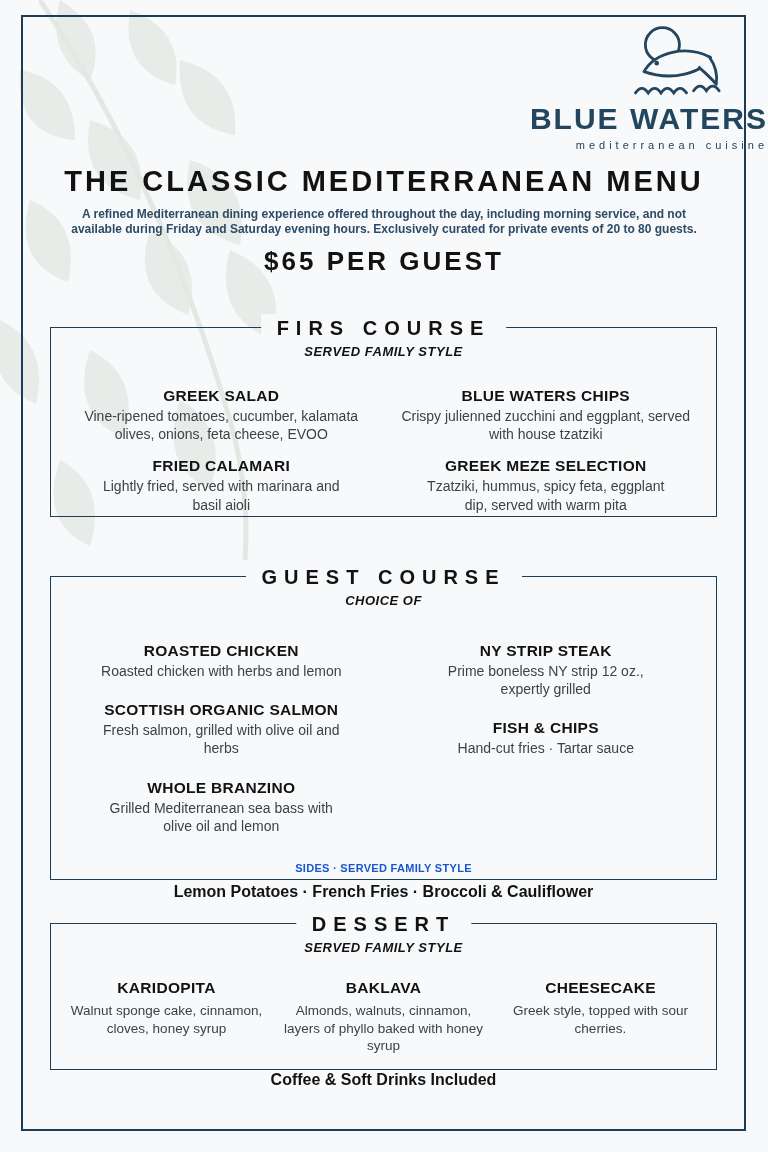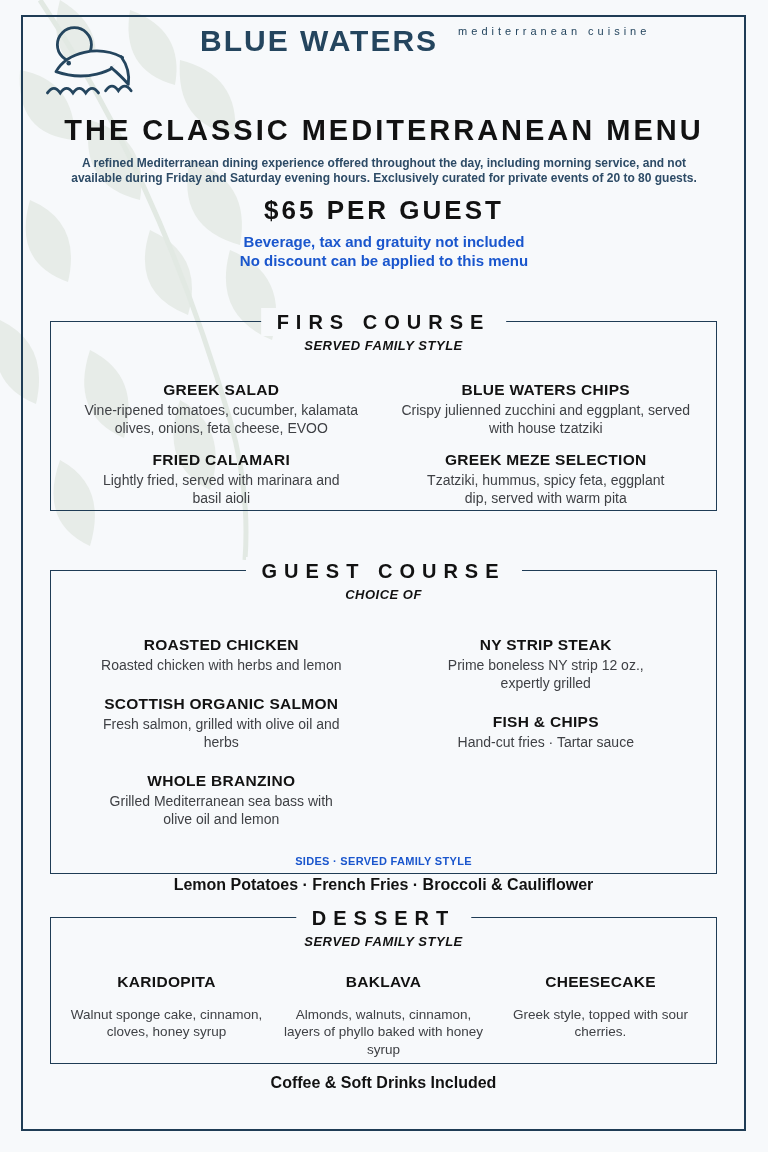--- a/index.html
+++ b/index.html
@@ -23,21 +23,21 @@
   }
   .leaves{position:absolute;left:0;top:0;z-index:0;}
   .frame{
     position:absolute;left:21px;top:15px;width:725px;height:1116px;
     border:2px solid var(--navy-dark);
     z-index:1;pointer-events:none;
   }
   .content{position:relative;z-index:2;}
 
   
-  .logo{display:flex;flex-direction:row;align-items:flex-start;padding-top:22px;gap:20px;}
+  .logo{display:flex;flex-direction:column;align-items:flex-end;padding-top:22px;}
   .logo svg{display:block;}
   .logo-name{
     color:var(--navy);font-size:30px;font-weight:bold;letter-spacing:2px;margin-top:2px;
   }
   .logo-tagline{
     color:var(--navy);font-size:11px;letter-spacing:4px;margin-top:3px;
   }
 
   
   .menu-title{
@@ -97,21 +97,21 @@
     letter-spacing:0.3px;margin-top:6px;
   }
   .sides-bold{
     text-align:center;color:var(--ink);font-size:16px;font-weight:800;margin-top:9px;
   }
 
   .cols3{
     display:grid;grid-template-columns:1fr 1fr 1fr;
     padding:0 10px;margin-top:24px;column-gap:6px;
   }
-  .cols3 .item-desc{font-size:13.5px;margin-top:15px;}
+  .cols3 .item-desc{font-size:13.5px;margin-top:5px;}
   .dessert-footer{
     text-align:center;color:var(--ink);font-size:16px;font-weight:800;margin-top:2px;
   }
 </style>
 </head>
 <body>
 
 <div class="page">
 
   <svg class="leaves" width="340" height="560" viewBox="0 0 340 560">
@@ -146,24 +146,20 @@
         <path d="M40,100 q9,-13 18,0 q9,-13 18,0 q9,-13 18,0 q9,-13 18,0" fill="none" stroke="#24455e" stroke-width="4" stroke-linecap="round"></path>
         <path d="M122,97 q9,-13 18,0 q9,-13 18,0" fill="none" stroke="#24455e" stroke-width="4" stroke-linecap="round"></path>
       </svg>
       <div class="logo-name">BLUE WATERS</div>
       <div class="logo-tagline">mediterranean cuisine</div>
     </div>
 
     <div class="menu-title">THE CLASSIC MEDITERRANEAN MENU</div>
     <div class="menu-desc">A refined Mediterranean dining experience offered throughout the day, including morning service, and not available during Friday and Saturday evening hours. Exclusively curated for private events of 20 to 80 guests.</div>
     <div class="menu-price">$65 PER GUEST</div>
-    <div class="menu-notes">
-      <div class="menu-note">Beverage, tax and gratuity not included</div>
-      <div class="menu-note">No discount can be applied to this menu</div>
-    </div>
 
     <div class="box box1">
       <div class="box-title">FIRS COURSE</div>
       <div class="box-subtitle">SERVED FAMILY STYLE</div>
       <div class="cols2">
         <div class="col">
           <div class="item">
             <div class="item-name">GREEK SALAD</div>
             <div class="item-desc">Vine-ripened tomatoes, cucumber, kalamata olives, onions,  feta cheese, EVOO</div>
           </div>

